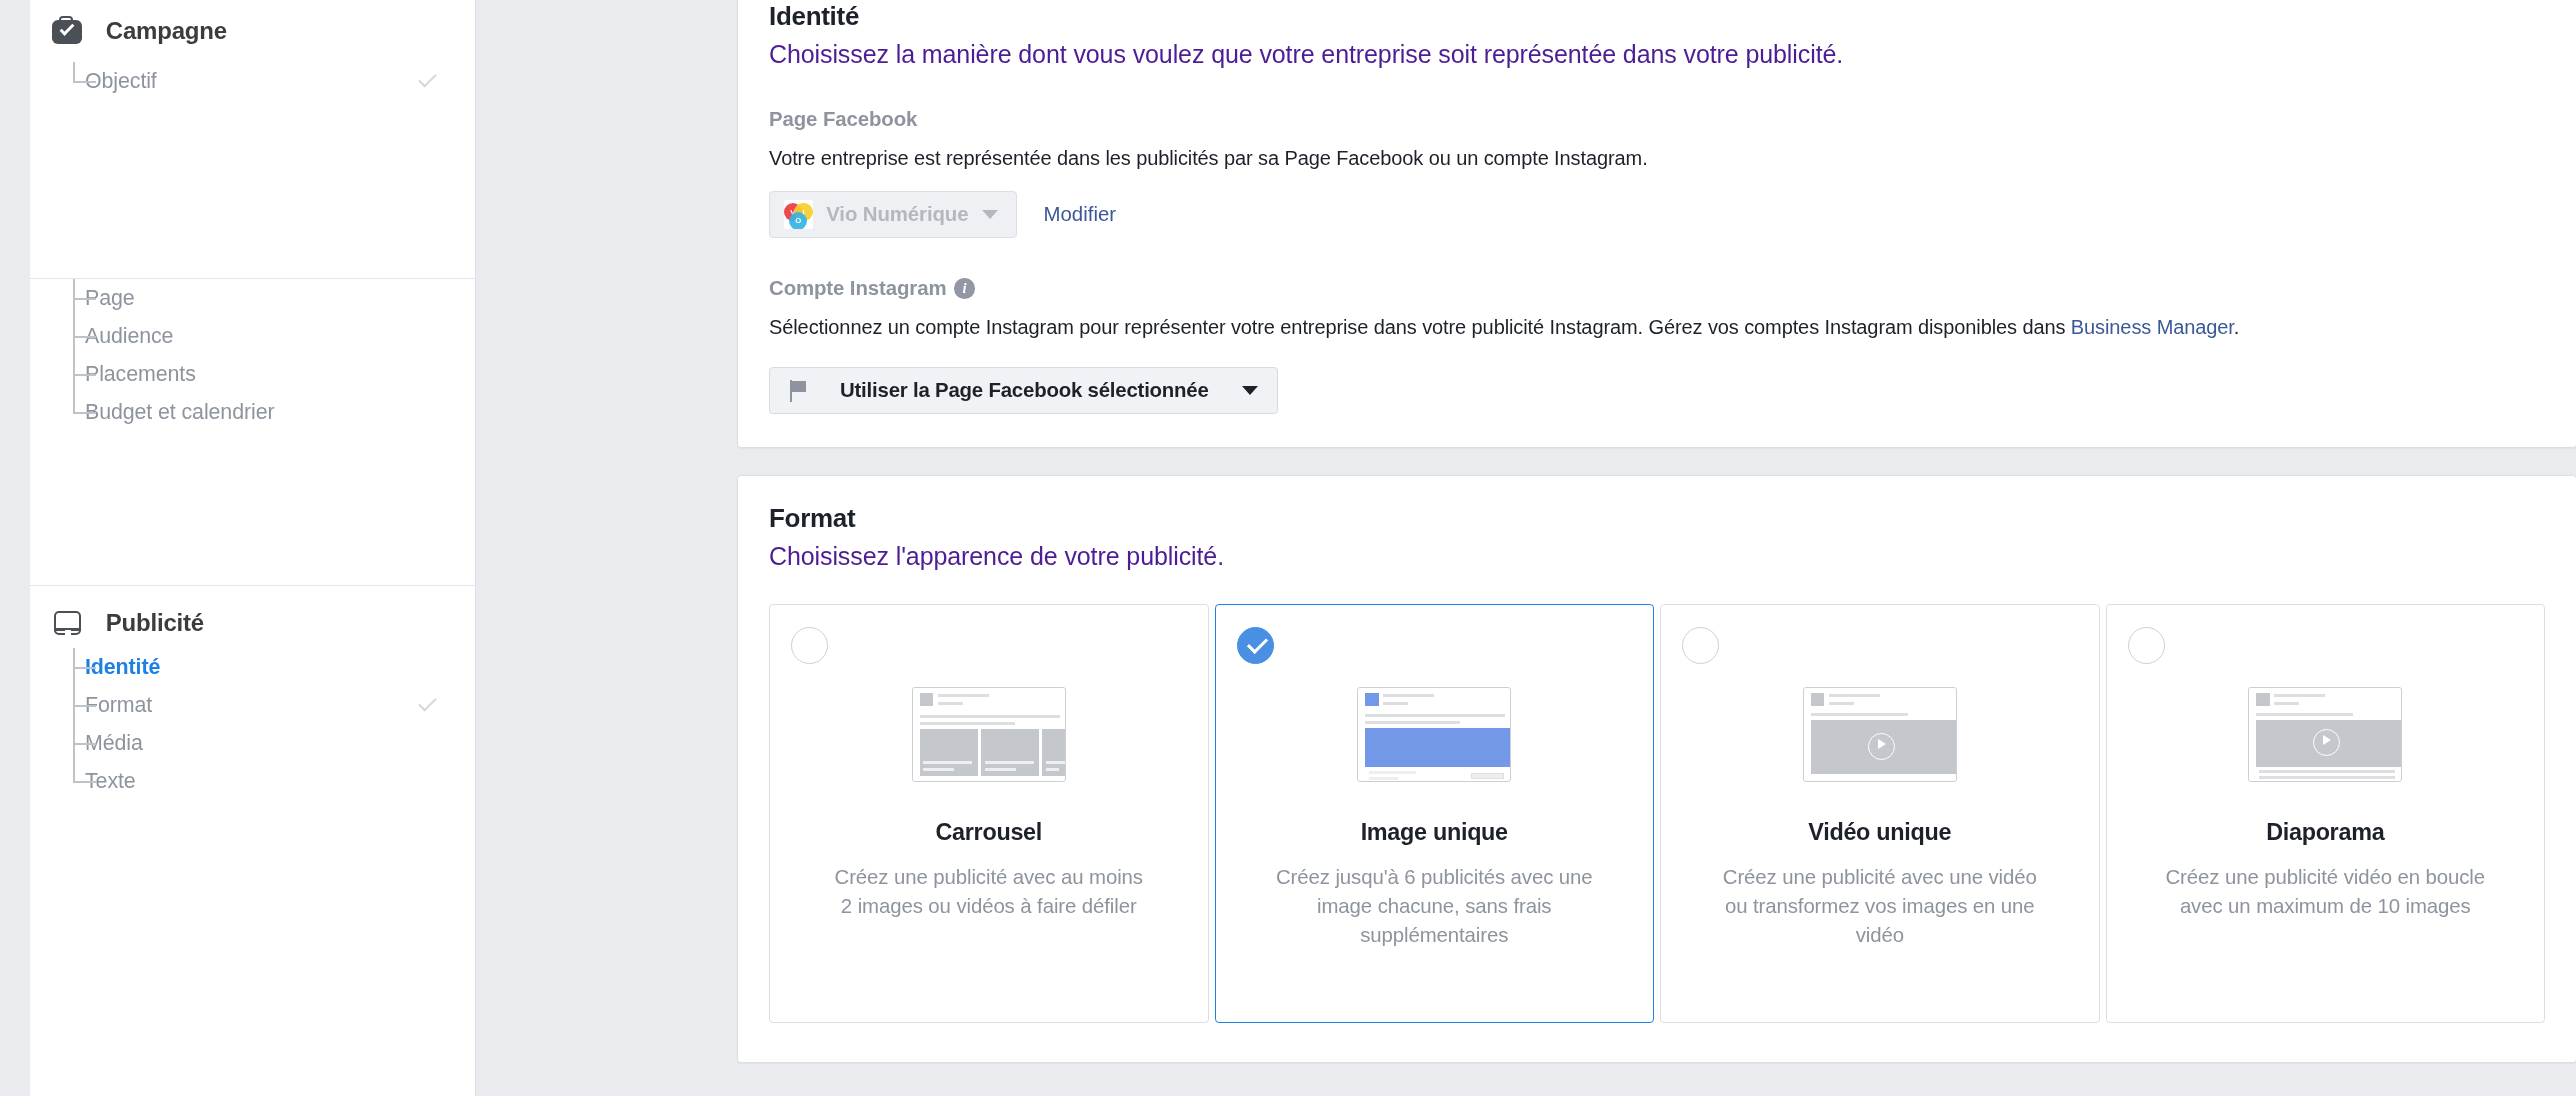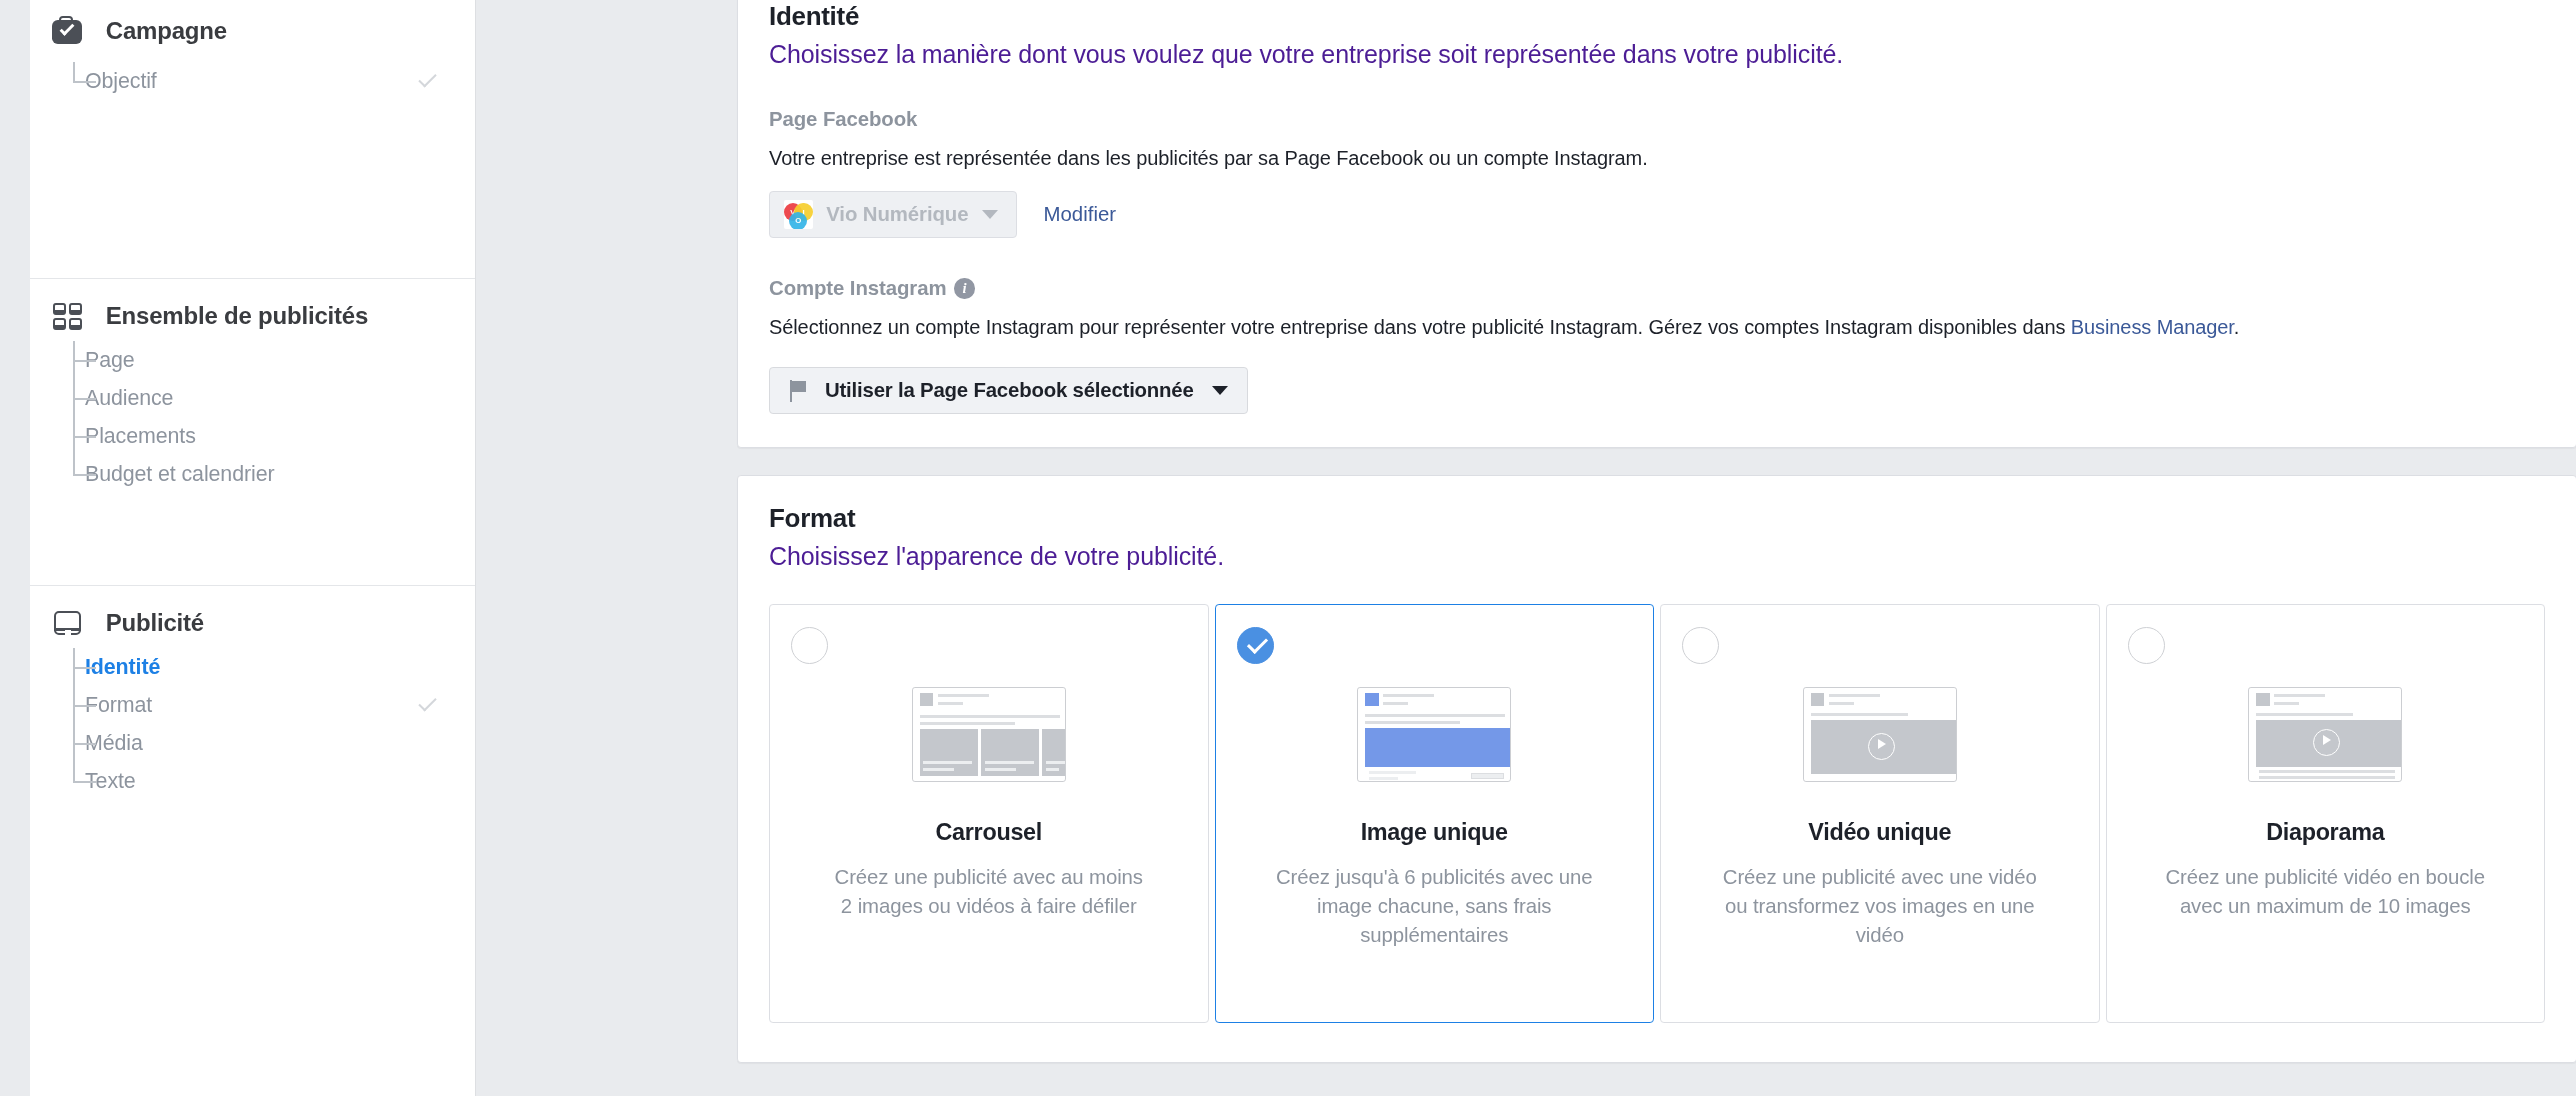--- a/index.html
+++ b/index.html
@@ -154,21 +154,21 @@
 
   .info-dot {
     display: inline-flex; align-items: center; justify-content: center;
     width: 20.4px; height: 20.4px; border-radius: 50%; background: #9197a3;
     color: #fff; font-size: 14.6px; font-weight: bold; font-style: italic;
     font-family: "Liberation Serif", serif; margin-left: 7.8px;
     vertical-align: 1.9px; cursor: pointer;
   }
 
   .ig-button {
-    display: inline-flex; align-items: center; gap: 18px;
+    display: inline-flex; align-items: center; gap: 33px;
     background: #f0f2f5; border: 1px solid #d8dade; border-radius: 3.9px;
     height: 47px; padding: 0 19.5px; margin-top: 25px; cursor: pointer;
   }
   .ig-button .txt { font-size: 20.4px; font-weight: bold; color: #1d2129; letter-spacing: -0.2px; }
   .flag { position: relative; width: 17.5px; height: 21.4px; flex: 0 0 17.5px; }
   .flag .pole { position: absolute; left: 0; top: 0; width: 2.4px; height: 21.4px; background: #8d949e; }
   .flag .cloth { position: absolute; left: 2.4px; top: 1px; width: 14.6px; height: 10.7px; background: #8d949e; }
 
   
   .formats { display: flex; gap: 6px; margin-top: 33px; }
@@ -240,29 +240,20 @@
         <div class="tree-item last">
           <span class="stem"></span>
           <span class="elbow"></span>
           <span class="label">Objectif</span>
           <span class="tick"></span>
         </div>
       </div>
     </div>
 
     <div class="nav-group" style="height:307px;">
-      <div class="group-header" style="padding-top:11.7px;">
-        <span class="ic ic-adset">
-          <span class="sq s1"></span>
-            <span class="sq s2"></span>
-          <span class="sq s3"></span>
-            <span class="sq s4"></span>
-        </span>
-        <span class="group-title">Ensemble de publicités</span>
-      </div>
       <div class="tree">
         <div class="tree-item">
           <span class="stem"></span>
           <span class="elbow"></span>
           <span class="label">Page</span>
         </div>
         <div class="tree-item">
           <span class="stem"></span>
           <span class="elbow"></span>
           <span class="label">Audience</span>

